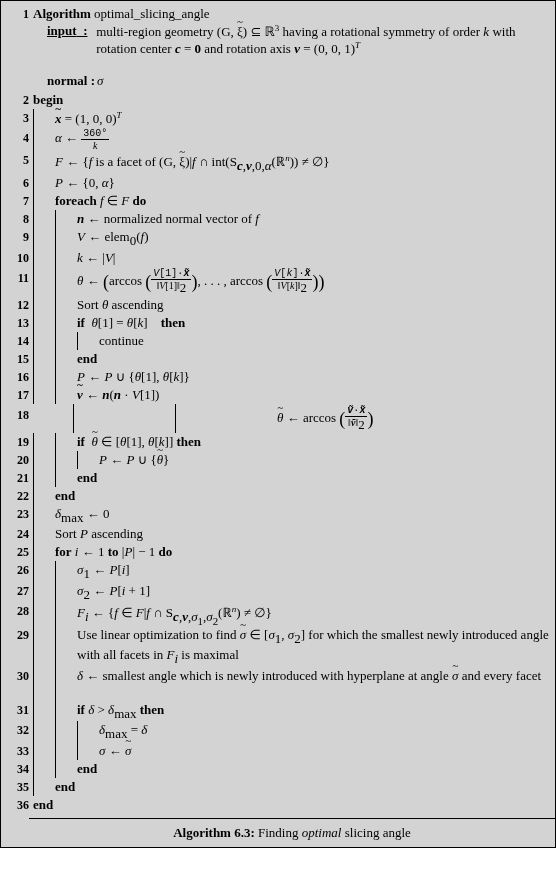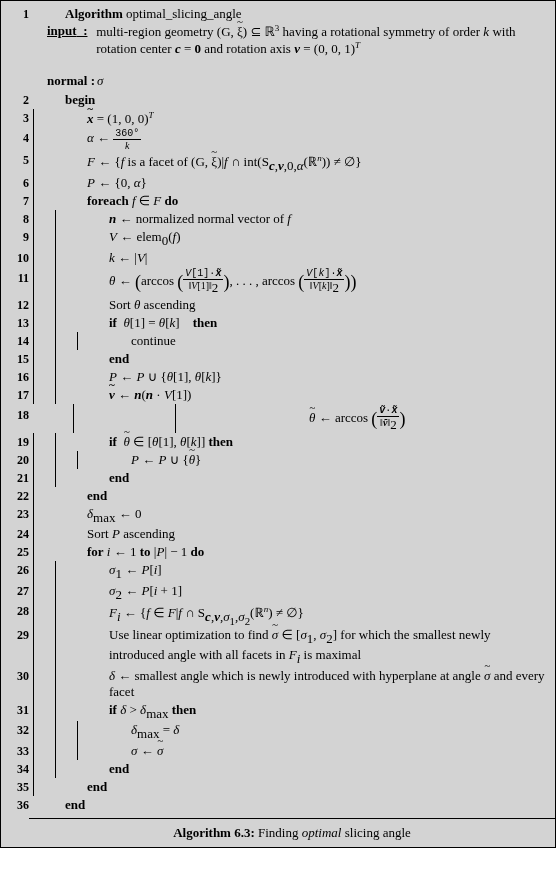--- a/index.html
+++ b/index.html
@@ -30,21 +30,20 @@
     padding-right: 4px;
     flex-shrink: 0;
     padding-top: 2px;
   }
   .lineno.tall {
     padding-top: 4px;
   }
   .content {
     flex: 1;
     padding-top: 1px;
-    margin-left: 32px;
   }
   .bar {
     display: inline-block;
     width: 1px;
     background: black;
     align-self: stretch;
     margin-right: 7px;
     flex-shrink: 0;
   }
   .indent {

